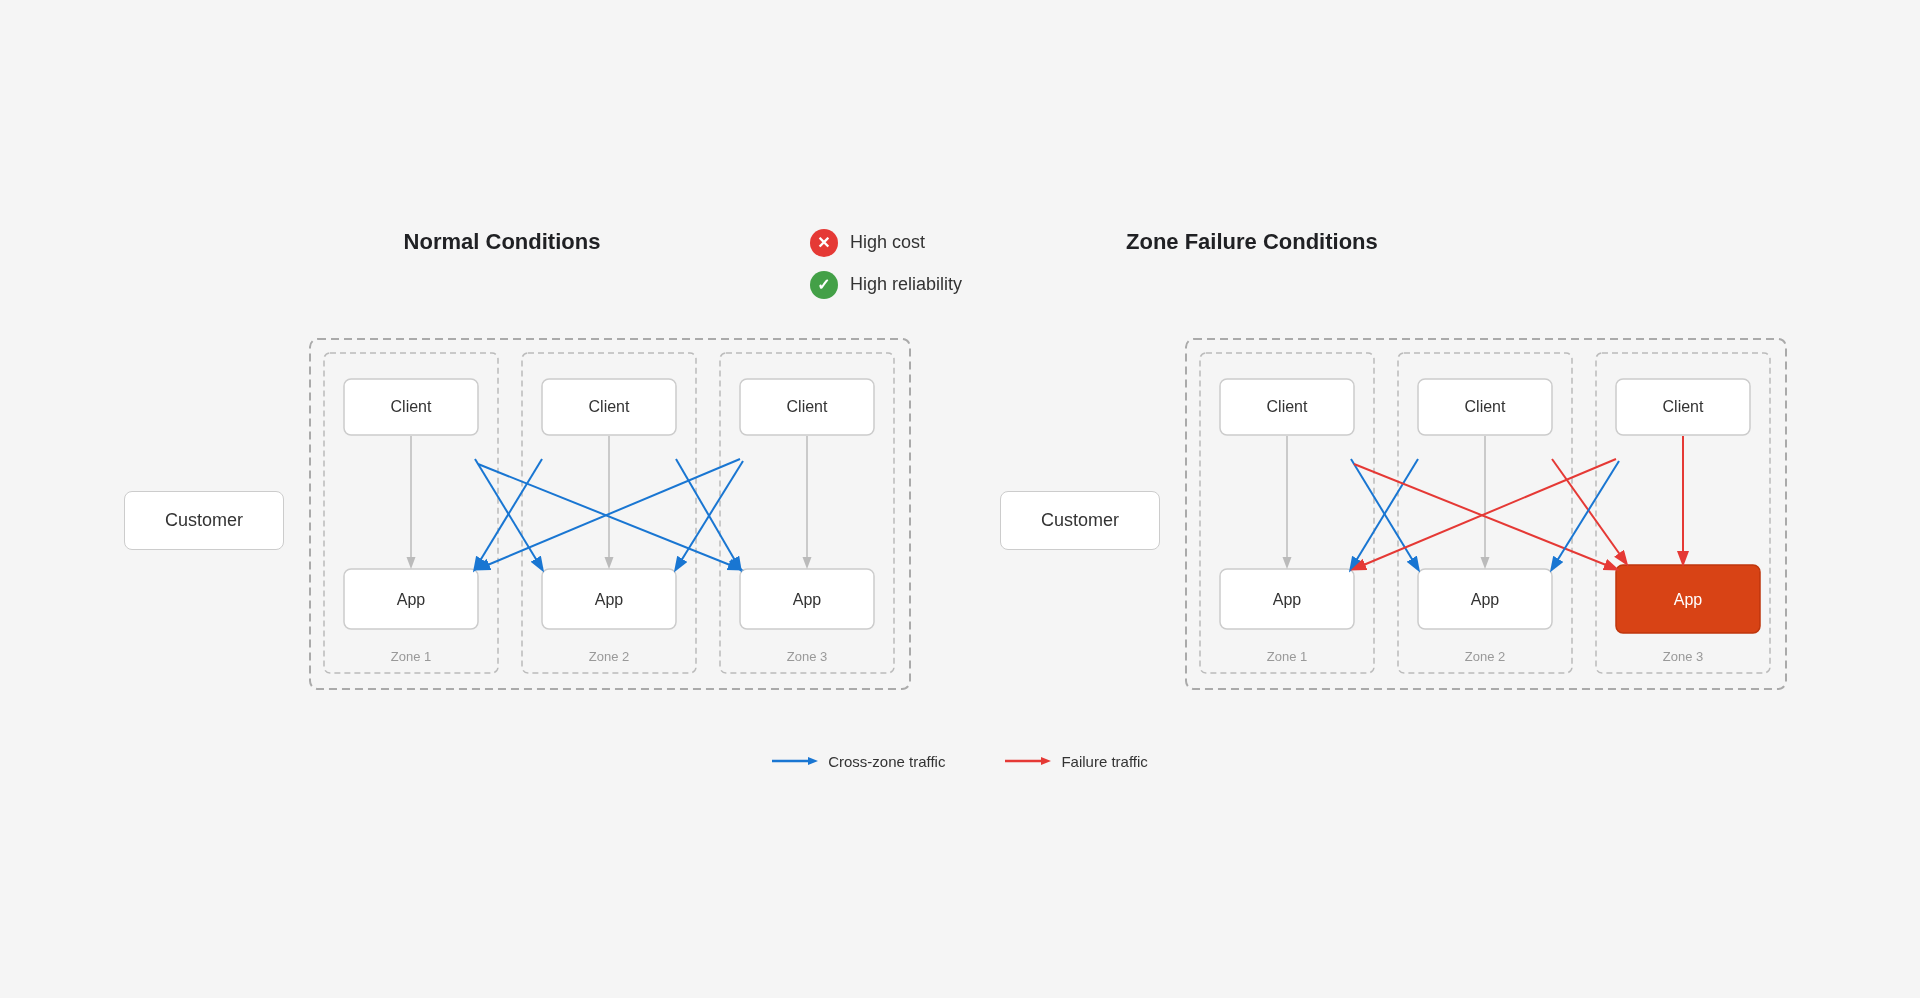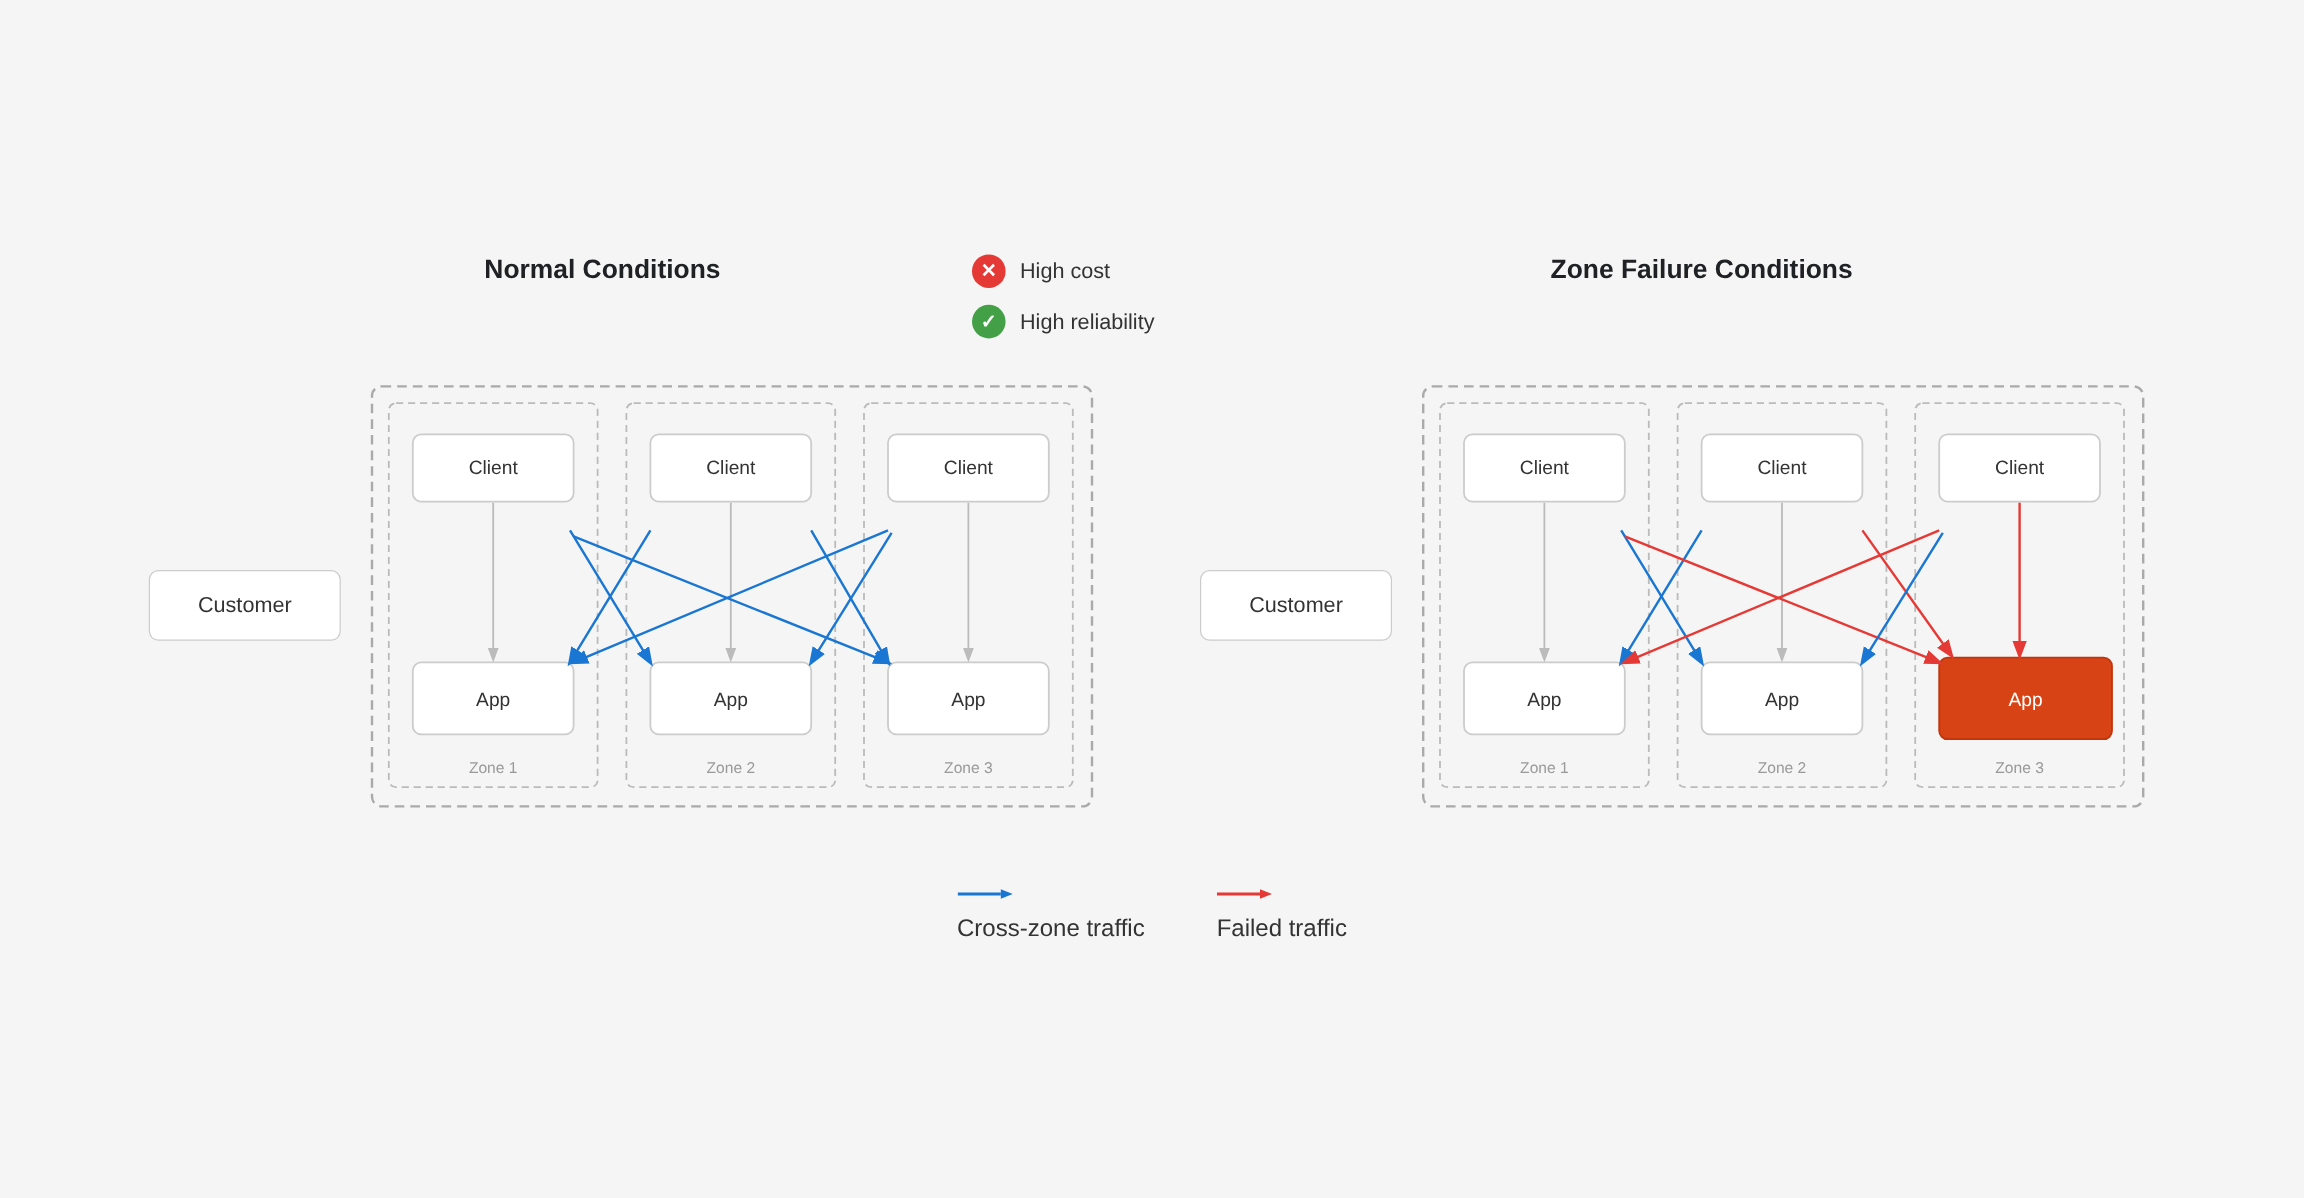--- a/index.html
+++ b/index.html
@@ -66,25 +66,24 @@
 
     
     .bottom-legend {
       display: flex;
       gap: 60px;
       align-items: center;
       margin-top: 20px;
     }
     .bottom-legend-item {
       display: flex;
-      align-items: flex-start;
+      align-items: center;
       gap: 10px;
-      font-size: 20px;
+      font-size: 15px;
       color: #333;
-      flex-direction: column;
     }
 
     .two-diagrams {
       display: flex;
       gap: 80px;
       align-items: flex-start;
     }
 
     .diagram-section {
       display: flex;
@@ -112,21 +111,21 @@
       <div class="legend-item">
         <div class="legend-icon red">✕</div>
         <span>High cost</span>
       </div>
       <div class="legend-item">
         <div class="legend-icon green">✓</div>
         <span>High reliability</span>
       </div>
     </div>
 
-    <div style="flex:1; display:flex; justify-content:center; padding-top:0;">
+    <div style="flex:1; display:flex; padding-top:0;">
       <span class="diagram-title">Zone Failure Conditions</span>
     </div>
   </div>
 
   <div class="two-diagrams">
 
     <div class="diagram-section">
 
       <div class="customer-box">
         <span>Customer</span>
@@ -278,17 +277,17 @@
         <line x1="0" y1="8" x2="36" y2="8" stroke="#1976d2" stroke-width="2.5"></line>
         <polygon points="36,4 46,8 36,12" fill="#1976d2"></polygon>
       </svg>
       <span>Cross-zone traffic</span>
     </div>
     <div class="bottom-legend-item">
       <svg width="46" height="16">
         <line x1="0" y1="8" x2="36" y2="8" stroke="#e53935" stroke-width="2.5"></line>
         <polygon points="36,4 46,8 36,12" fill="#e53935"></polygon>
       </svg>
-      <span>Failed traffic</span>
+      <span>Failure traffic</span>
     </div>
   </div>
 
 </div>
 
 </body></html>

